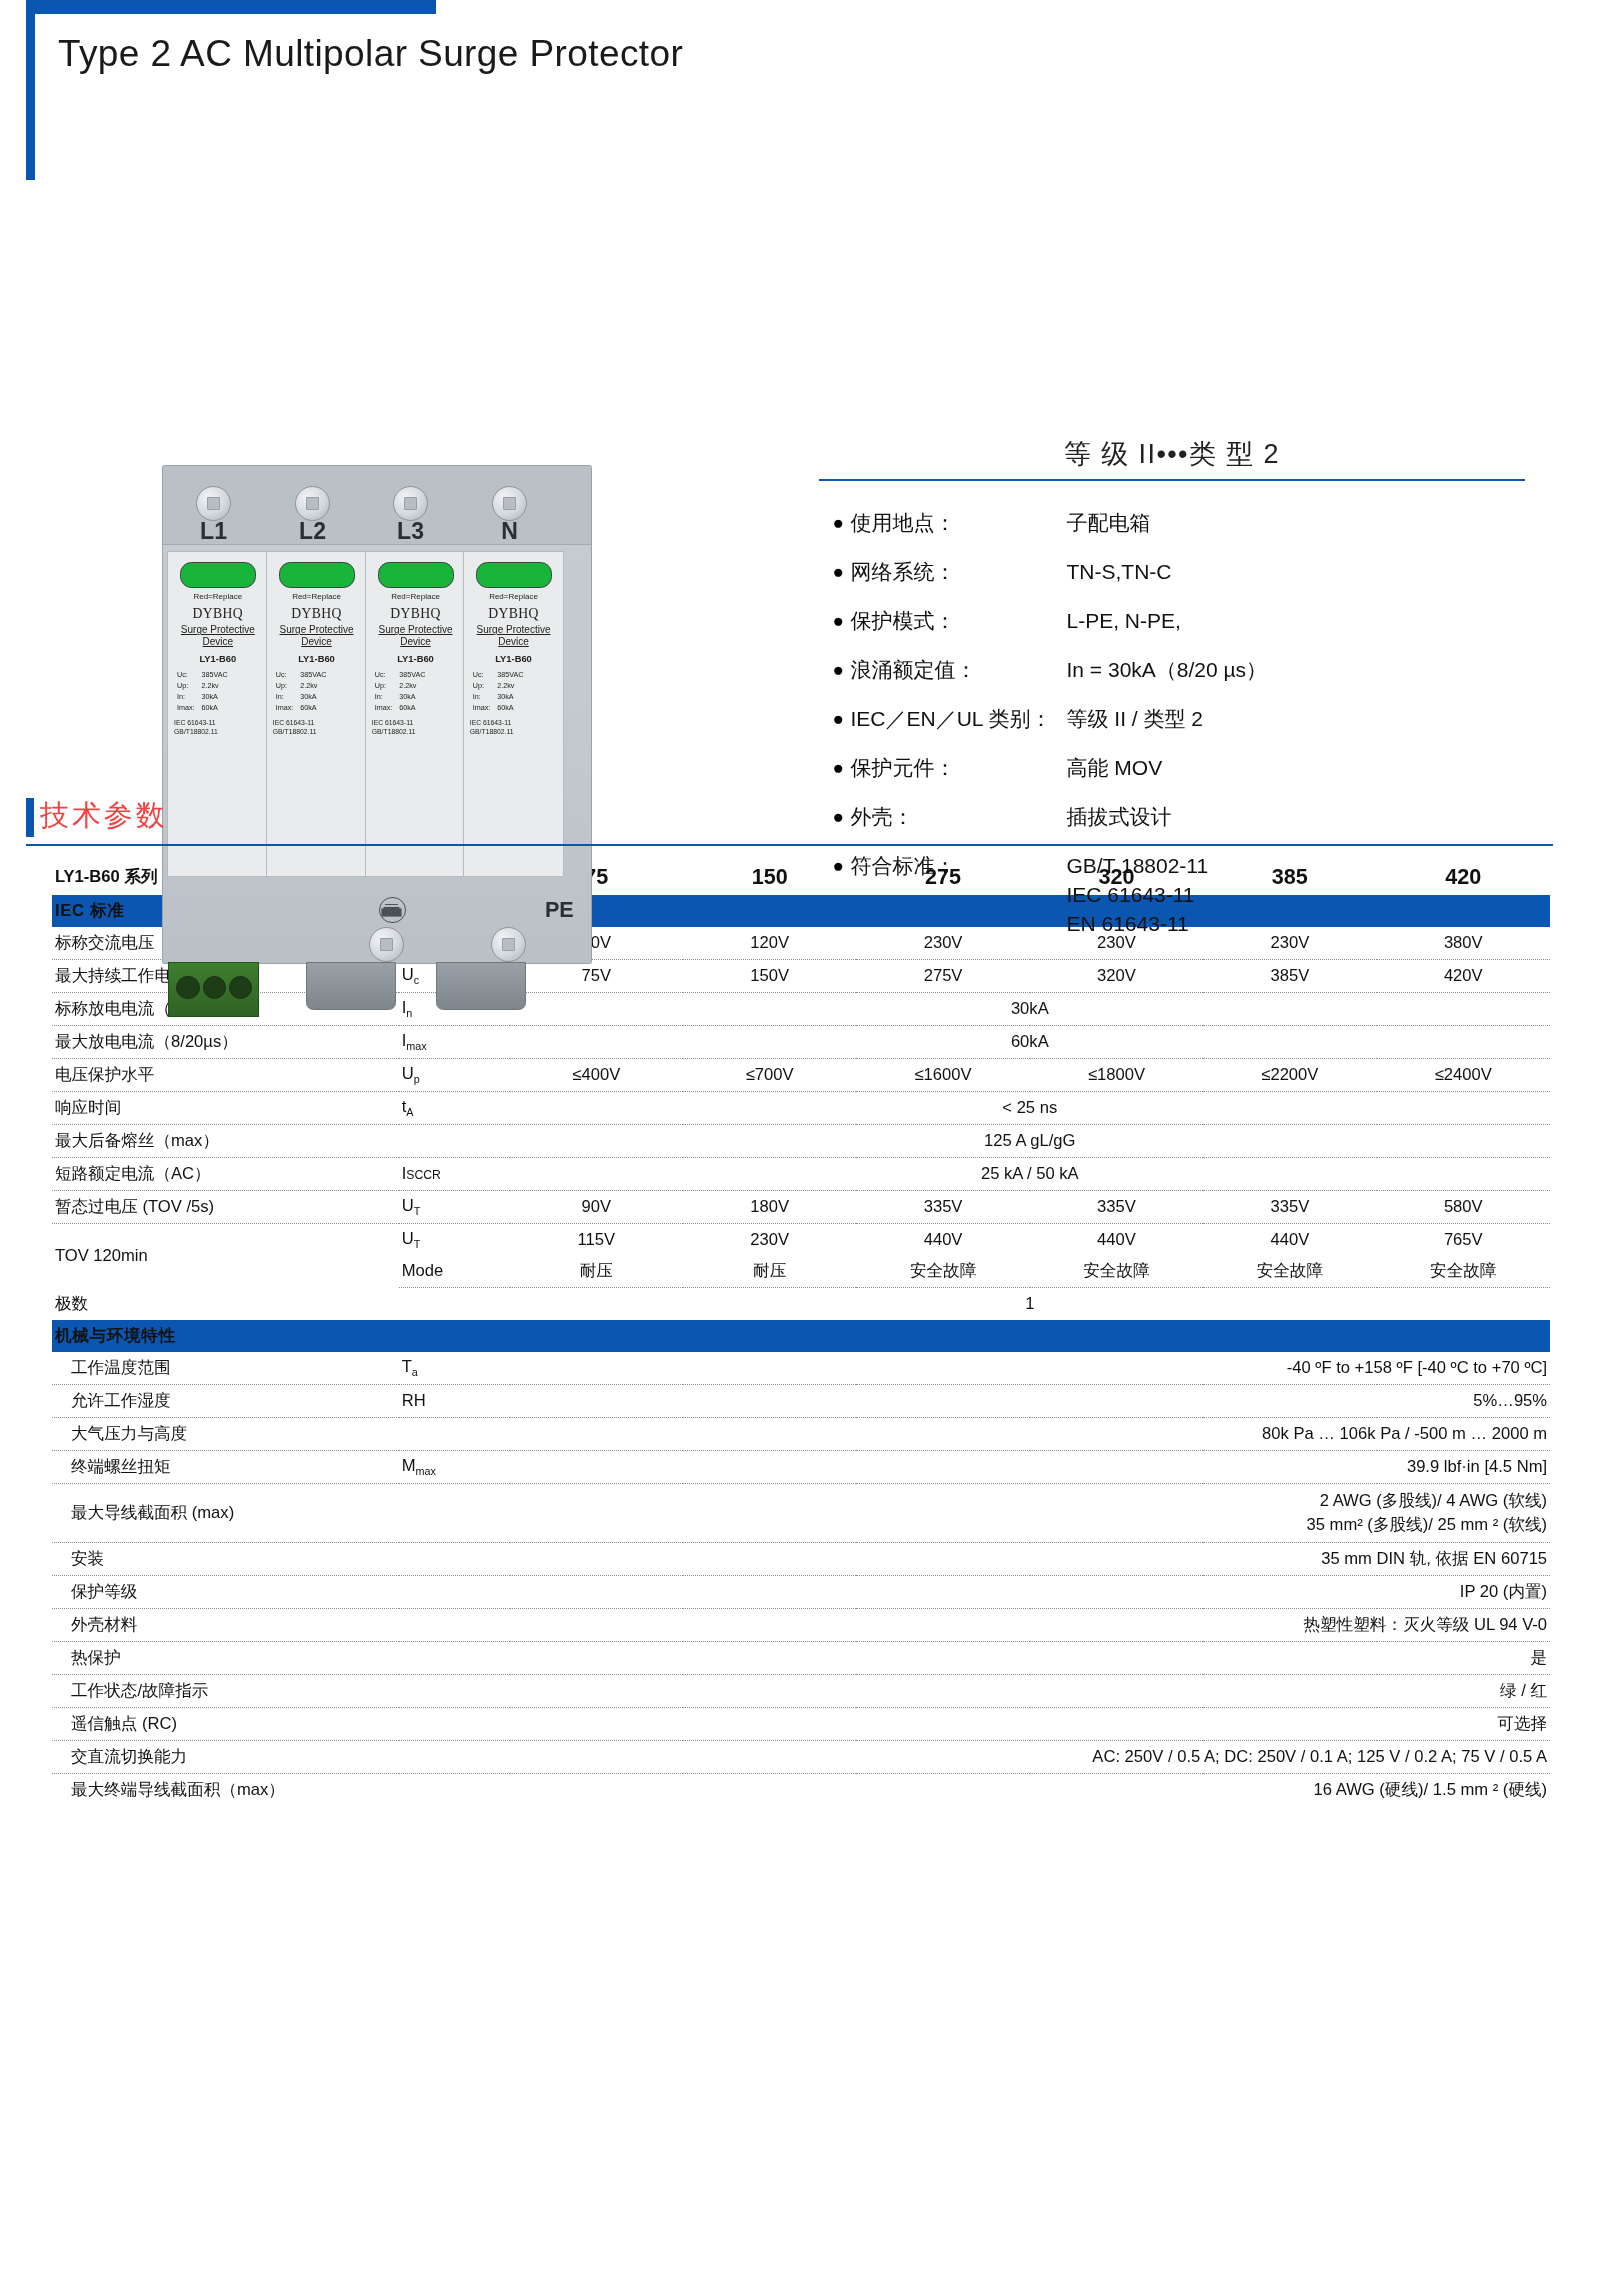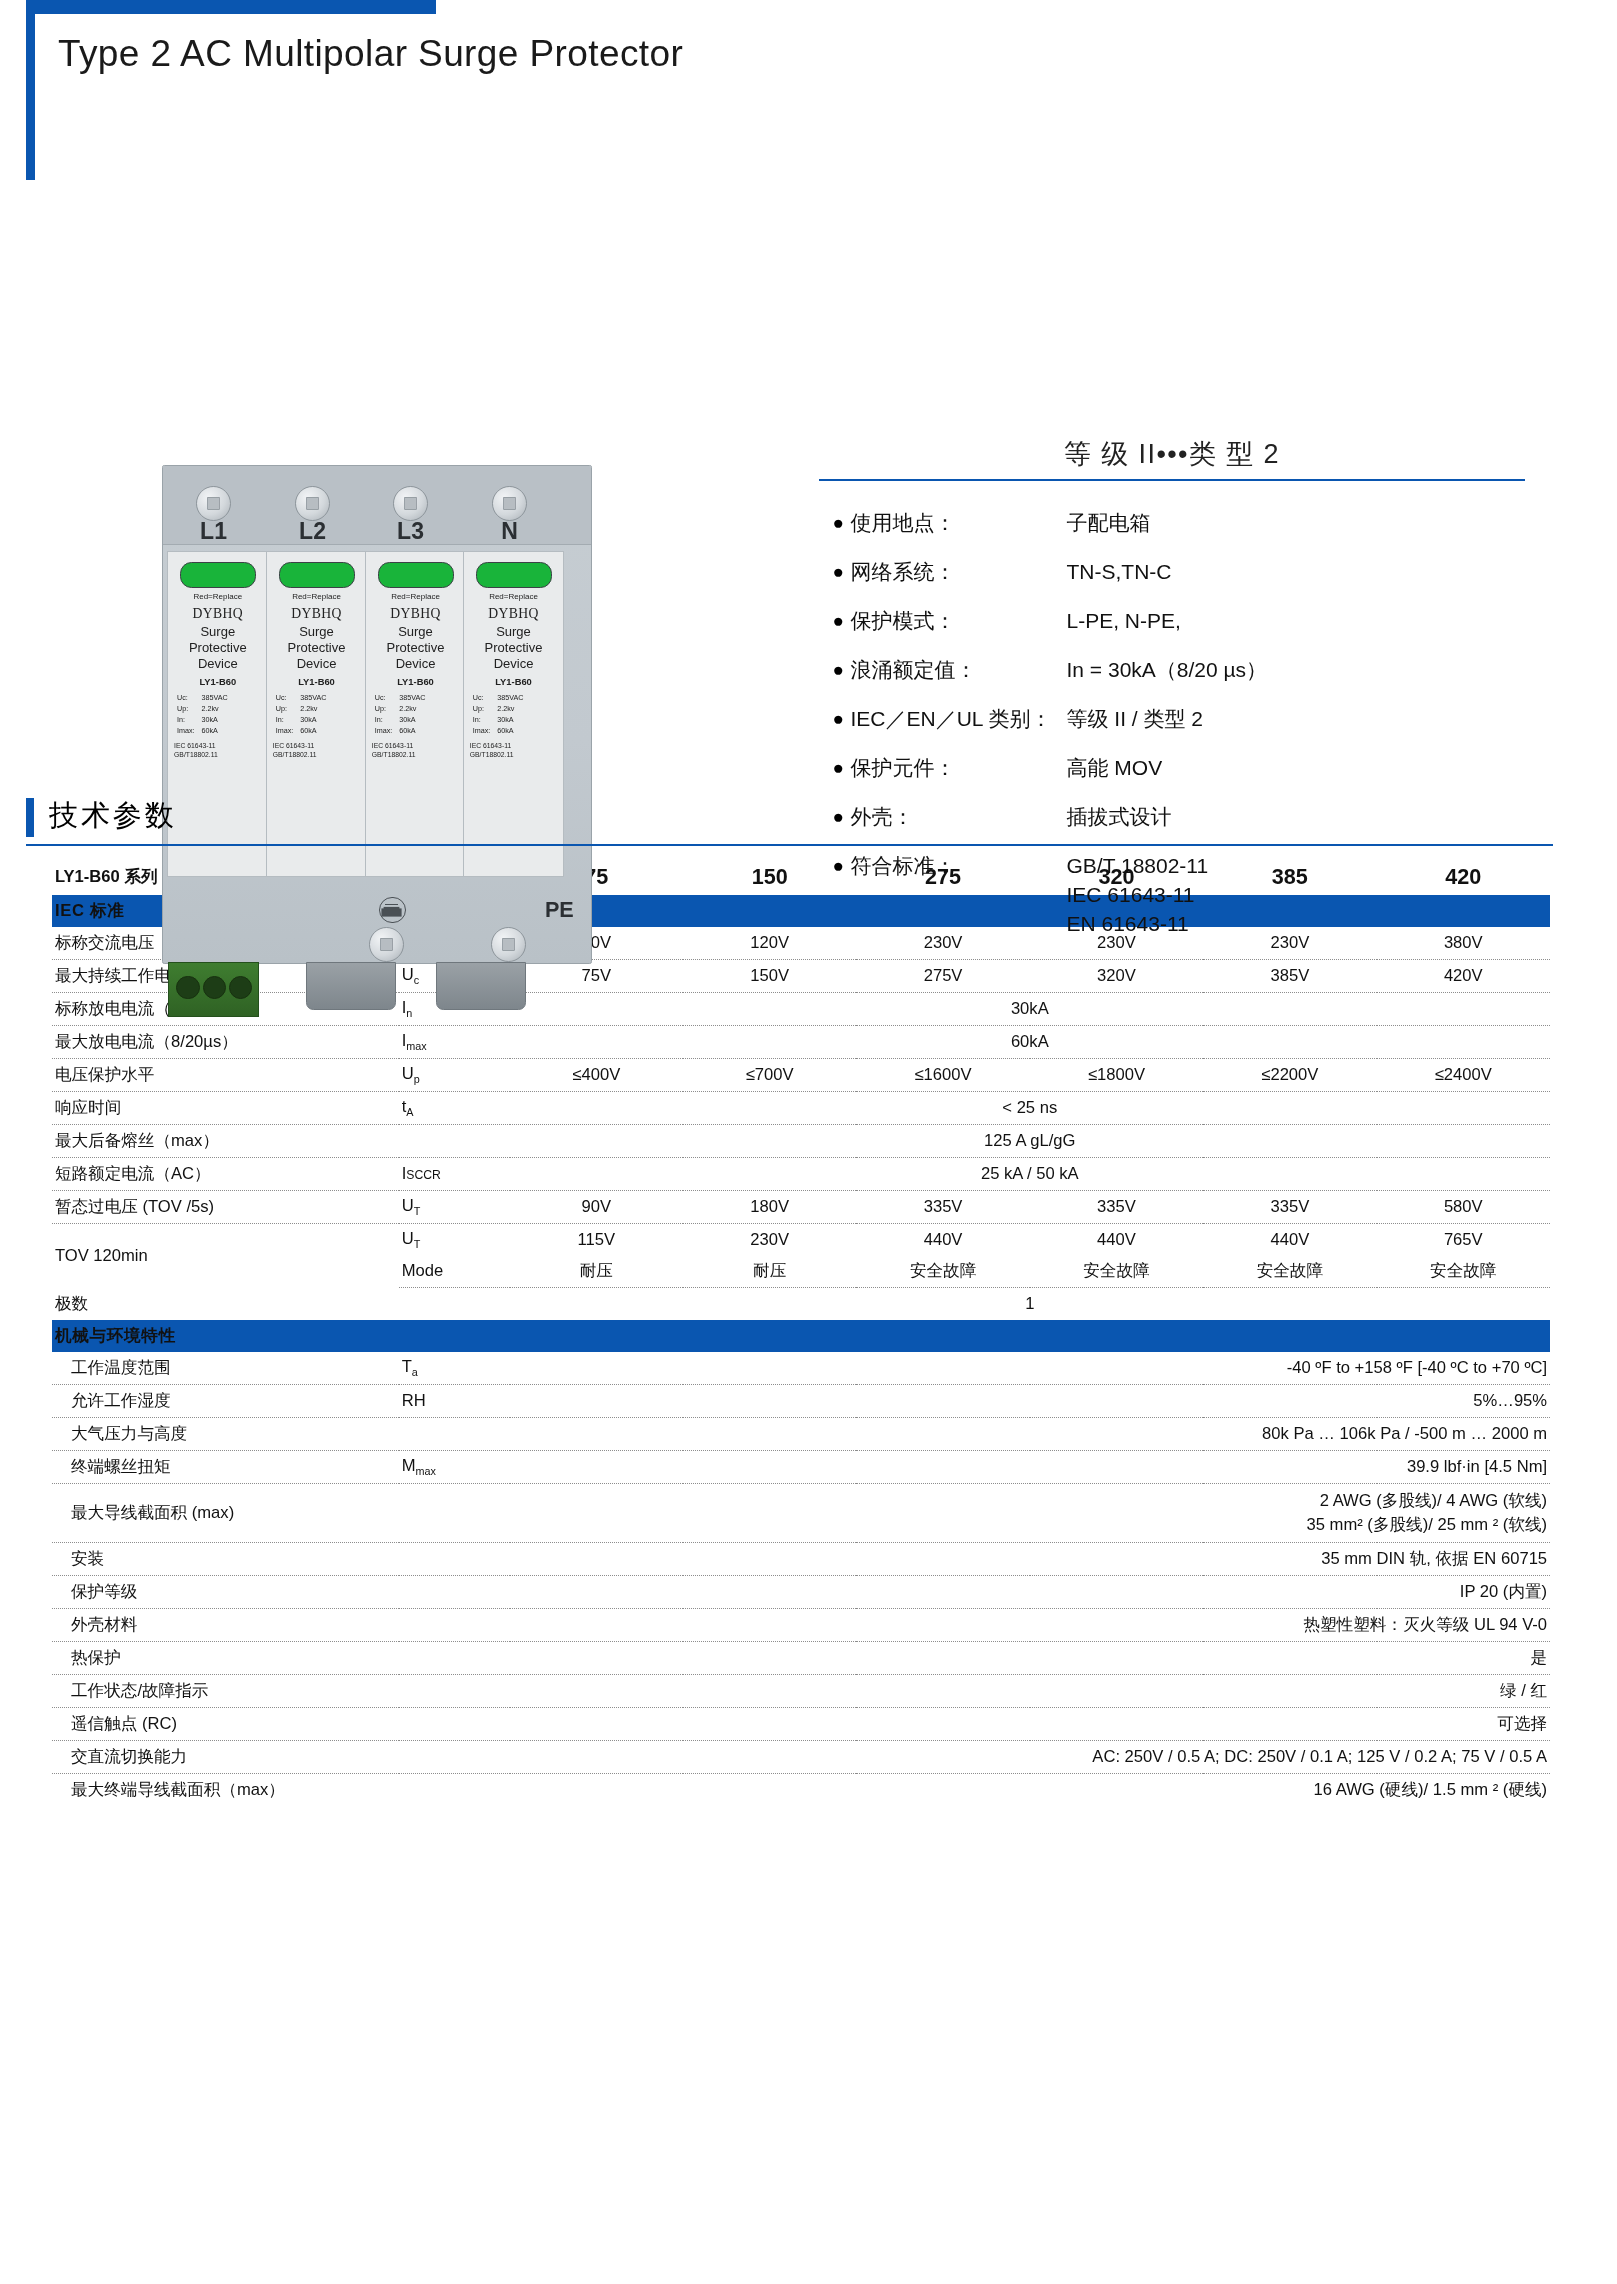--- a/index.html
+++ b/index.html
@@ -142,21 +142,21 @@
     font-size: 8px;
     line-height: 1.35;
     color: #222;
   }
   .mod-text .brand {
     font-family: "Liberation Serif", serif;
     font-size: 13.7px;
     letter-spacing: 0.4px;
     margin: 2.9px 0 0.7px;
   }
-  .mod-text .sub { font-size: 13px; line-height: 1.2; }
+  .mod-text .sub { font-size: 10px; line-height: 1.2; text-decoration: underline; }
   .mod-text .model { font-size: 9.4px; font-weight: 600; margin: 5px 0 4.3px; }
   .mod-spec {
     text-align: left;
     padding-left: 5.8px;
     font-size: 7.2px;
     line-height: 1.5;
   }
   .mod-spec .k { display: inline-block; width: 24.5px; }
   .mod-spec .v { display: inline-block; }
   .mod-std {
@@ -273,26 +273,26 @@
   }
   .section-bar {
     position: absolute;
     left: 0; top: 2.9px;
     width: 8px; height: 39px;
     background: #0a56b0;
   }
   .section-title {
     font-size: 29px;
     letter-spacing: 2.9px;
-    color: #000000;
+    color: #ef4444;
     padding-bottom: 8.6px;
     border-bottom: 2.2px solid #0a56b0;
     width: 1527px;
     margin-left: -21.6px;
-    padding-left: 23px;
+    padding-left: 14px;
     box-sizing: border-box;
   }
 
   
   .tbl-wrap {
     margin: 13px 0 0 52px;
     width: 1512px;
   }
   table.spec {
     border-collapse: collapse;

